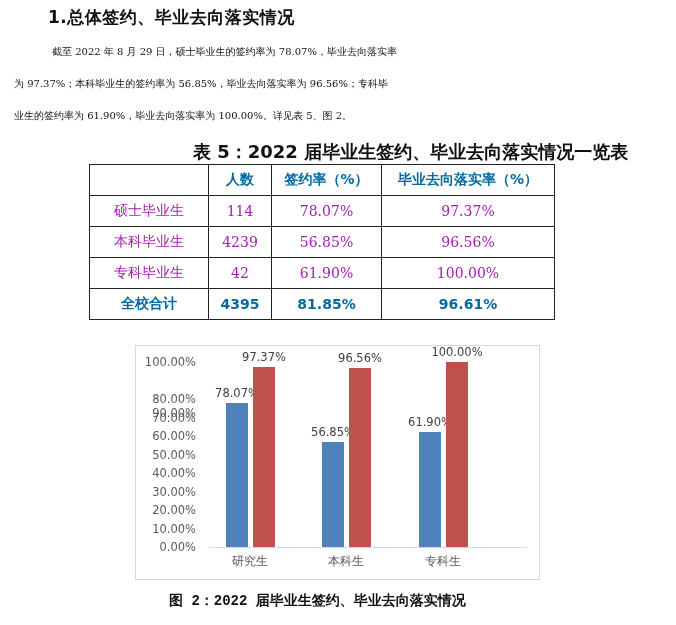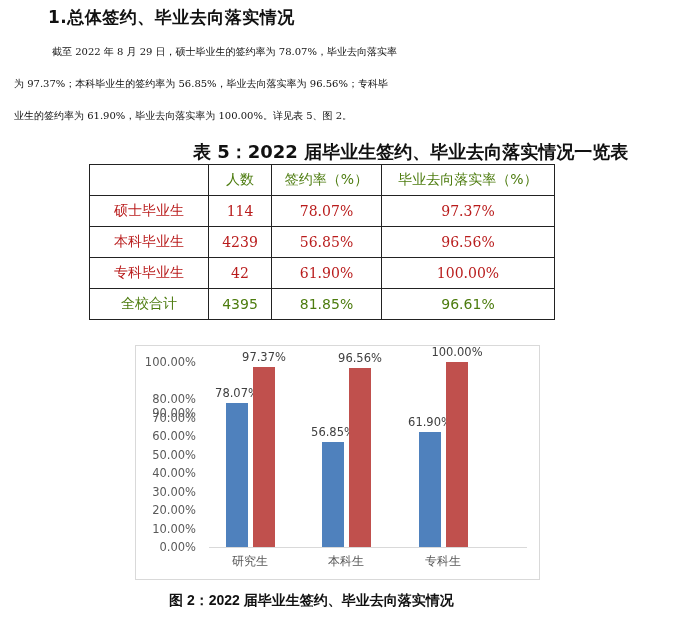--- a/index.html
+++ b/index.html
@@ -6,37 +6,37 @@
   body { width:676px; height:625px; position:relative; overflow:hidden;
          font-family:"DejaVu Serif","Liberation Serif",serif; color:#111; }
   .heading { position:absolute; left:48px; top:6px; font-size:17px; font-weight:bold;
              font-family:"DejaVu Sans","Liberation Sans",sans-serif; letter-spacing:0.5px; }
   .para { position:absolute; left:14px; top:36px; width:640px; font-size:10px; line-height:32px; }
   .para .line { white-space:nowrap; }
   .para .indent { padding-left:38px; }
   .tbl-caption { position:absolute; left:145px; top:140px; font-size:18px; font-weight:bold;
                  font-family:"DejaVu Sans","Liberation Sans",sans-serif;margin-left:48px; }
   table.t5 { position:absolute; left:89px; top:164px; border-collapse:collapse; font-size:14px; }
-  table.t5 td { border:1px solid #222; text-align:center; height:30px; padding:0; color:#b91c1c; }
-  table.t5 tr.head td, table.t5 tr.total td { font-weight:normal; color:#4d7c0f;
+  table.t5 td { border:1px solid #222; text-align:center; height:30px; padding:0; color:#a21caf; }
+  table.t5 tr.head td, table.t5 tr.total td { font-weight:bold; color:#0369a1;
       font-family:"DejaVu Sans","Liberation Sans",sans-serif; }
   .chart-box { position:absolute; left:135px; top:345px; width:405px; height:235px;
                border:1px solid #d9d9d9; box-sizing:border-box; background:#fff; }
   .ytick { position:absolute; right:0; font-size:11.5px; color:#595959; text-align:right;
            font-family:"DejaVu Sans","Liberation Sans",sans-serif; transform:translateY(-50%); }
   .yaxis { position:absolute; left:0; top:0; width:60px; height:235px; }
   .axis-line { position:absolute; left:73px; top:201px; width:318px; height:1px; background:#d9d9d9; }
   .bar { position:absolute; width:22px; }
   .bar.blue { background:#4f81bd; }
   .bar.red { background:#c0504d; }
   .dlabel { position:absolute; font-size:11.5px; color:#404040; white-space:nowrap; transform:translateX(-50%);
             font-family:"DejaVu Sans","Liberation Sans",sans-serif; }
   .xlabel { position:absolute; top:207px; font-size:12px; color:#595959; transform:translateX(-50%); white-space:nowrap; }
   .fig-caption { position:absolute; left:169px; top:592px; font-size:14px; font-weight:bold;
-                 font-family:Liberation Sans, sans-serif;text-align:center; }
+                 font-family:Liberation Mono, monospace;text-align:center; }
 </style>
 </head>
 <body>
 
 <div class="heading">1.总体签约、毕业去向落实情况</div>
 
 <div class="para">
   <div class="line indent">截至 2022 年 8 月 29 日，硕士毕业生的签约率为 78.07%，毕业去向落实率</div>
   <div class="line">为 97.37%；本科毕业生的签约率为 56.85%，毕业去向落实率为 96.56%；专科毕</div>
   <div class="line">业生的签约率为 61.90%，毕业去向落实率为 100.00%。详见表 5、图 2。</div>

